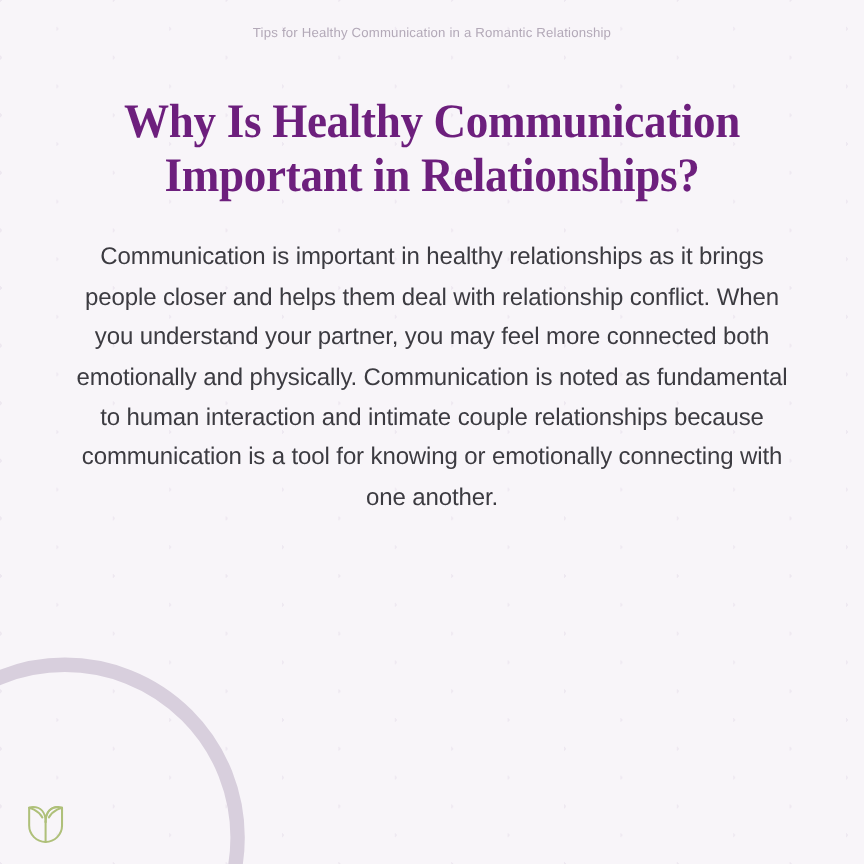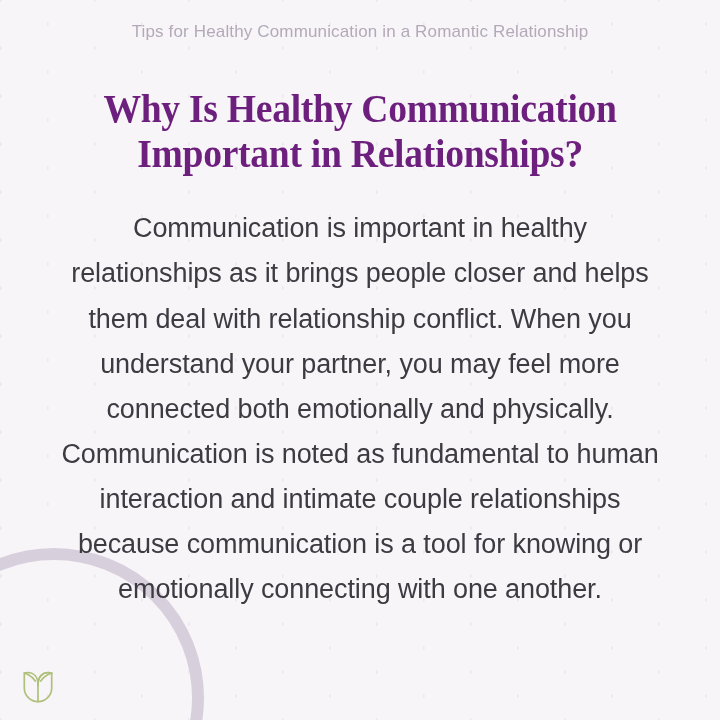--- a/index.html
+++ b/index.html
@@ -67,21 +67,21 @@
     height: 720px;
     box-sizing: border-box;
     padding: 14px 46px 0 46px;
     display: flex;
     flex-direction: column;
     align-items: center;
   }
 
   .tagline {
     font-family: "Liberation Sans", sans-serif;
-    font-size: 17px;
+    font-size: 11px;
     letter-spacing: 0.15px;
     color: #b3a9b8;
     text-align: center;
     margin: 8px 0 0 0;
     font-weight: 400;
     white-space: nowrap;
   }
 
   .headline {
     font-family: "Liberation Serif", "DejaVu Serif", serif;
@@ -97,21 +97,21 @@
     transform-origin: center top;
   }
 
   .body-block {
     margin-top: 30px;
     width: 600px;
   }
 
   .para {
     font-family: "Liberation Sans", sans-serif;
-    font-size: 27px;
+    font-size: 20px;
     line-height: 1.67;
     color: #3c3b41;
     text-align: center;
     margin: 0;
     letter-spacing: -0.1px;
     font-weight: 400;
   }
   .para + .para {
     margin-top: 40px;
   }

